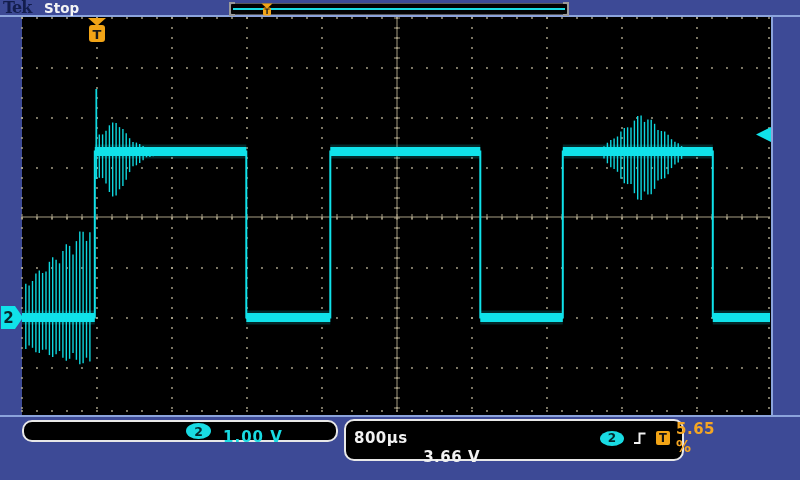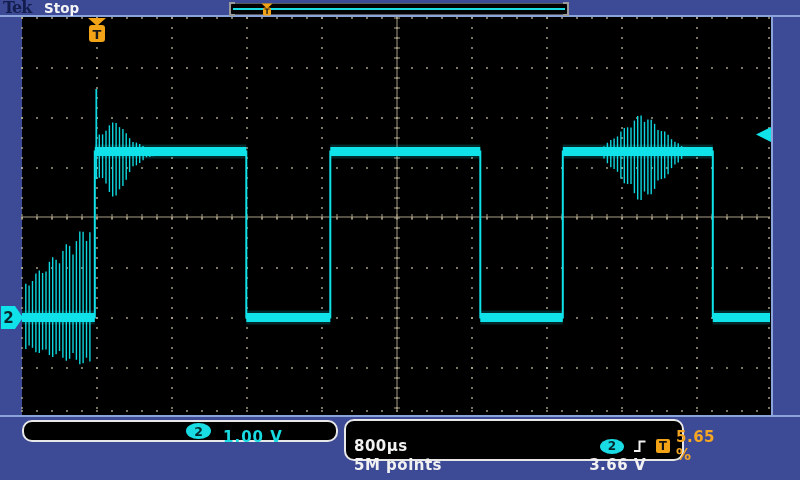--- a/index.html
+++ b/index.html
@@ -33,21 +33,21 @@
   .display{position:absolute;left:22px;top:17px;width:749px;height:398px;background:#000;z-index:1;}
   #scope-svg{position:absolute;left:0;top:0;width:800px;height:480px;z-index:3;}
 
   
   .readout{position:absolute;background:#000;border:2px solid #e8e8e8;border-radius:10px;
            z-index:7;box-sizing:border-box;font-weight:bold;font-size:15px;}
   .ch2box{left:22px;top:420px;width:316px;height:22px;display:flex;align-items:center;padding-left:162px;}
   .ch2box .scale{color:#19dbe3;margin-left:12px;letter-spacing:1px;margin-top:12px;}
   .trigbox{left:344px;top:419px;width:340px;height:42px;display:grid;
            grid-template-columns:136px 166px 1fr;grid-auto-rows:18.5px;
-           align-items:center;padding:16px 8px 0 8px;color:#f2f2f2;}
+           align-items:center;padding:8px 8px 0 8px;color:#f2f2f2;}
   .badge{display:inline-flex;align-items:center;justify-content:center;
          width:25px;height:16px;border-radius:50%;background:#19dbe3;color:#04262b;
          font-size:12.5px;font-weight:bold;flex:none;}
   .badge.small{width:24px;height:15px;font-size:12px;}
   .cell-right{justify-self:end;display:flex;align-items:center;padding-right:8px;}
   .cell-orange{display:flex;align-items:center;color:#f5a623;}
   .t-icon{display:inline-block;width:14px;height:14px;background:#f2a416;border-radius:2px;
           color:#141414;font-size:11.5px;line-height:14px;text-align:center;margin-right:6px;flex:none;}
   .slope-icon{margin-left:8px;}
   .lvl{justify-self:end;padding-right:10px;}
@@ -1157,17 +1157,16 @@
     <span class="cell-right">
       <span class="badge small">2</span>
       <svg class="slope-icon" width="16" height="16" viewBox="0 0 16 16">
         <path d="M2 13 H7.5 V3.5 H13.5" stroke="#f2f2f2" stroke-width="2" fill="none"></path>
       </svg>
     </span>
     <span class="cell-orange">
       <span class="t-icon">T</span>
       <span class="w">5.65 %</span>
     </span>
-    <span class="w">5M points</span>
     <span class="lvl w">3.66 V</span>
   </div>
 
 </div>
 
 </body></html>

